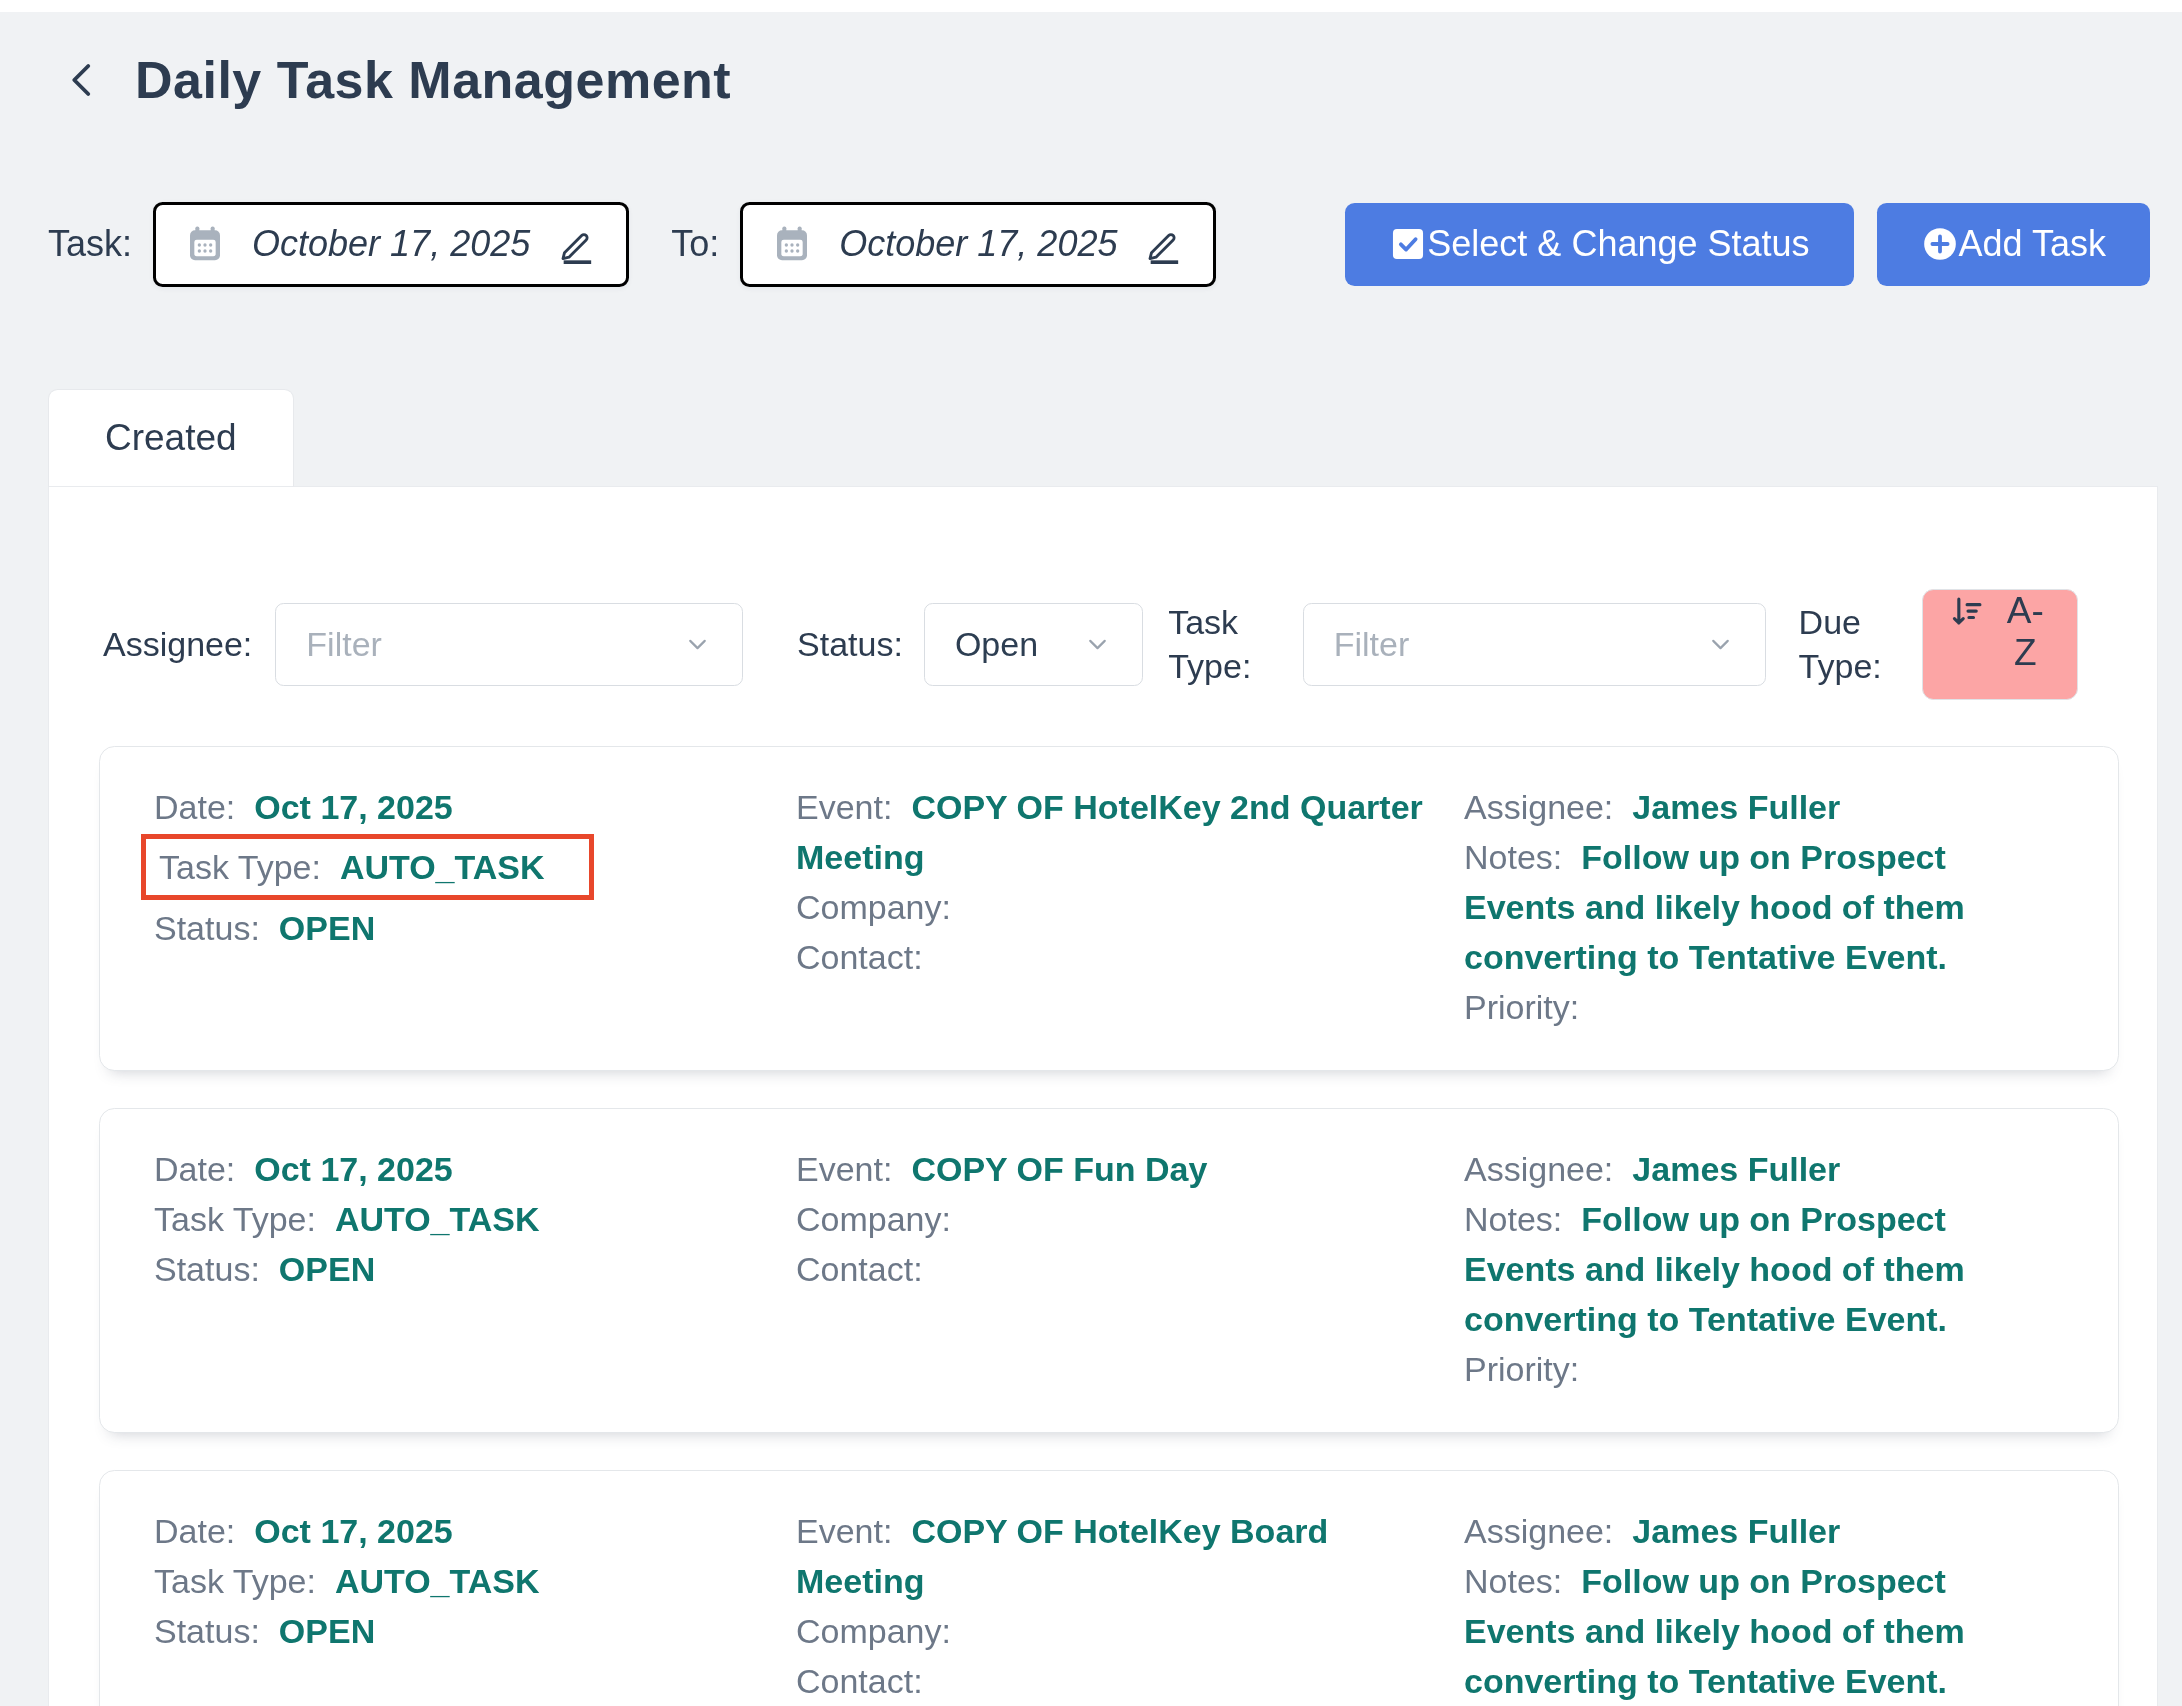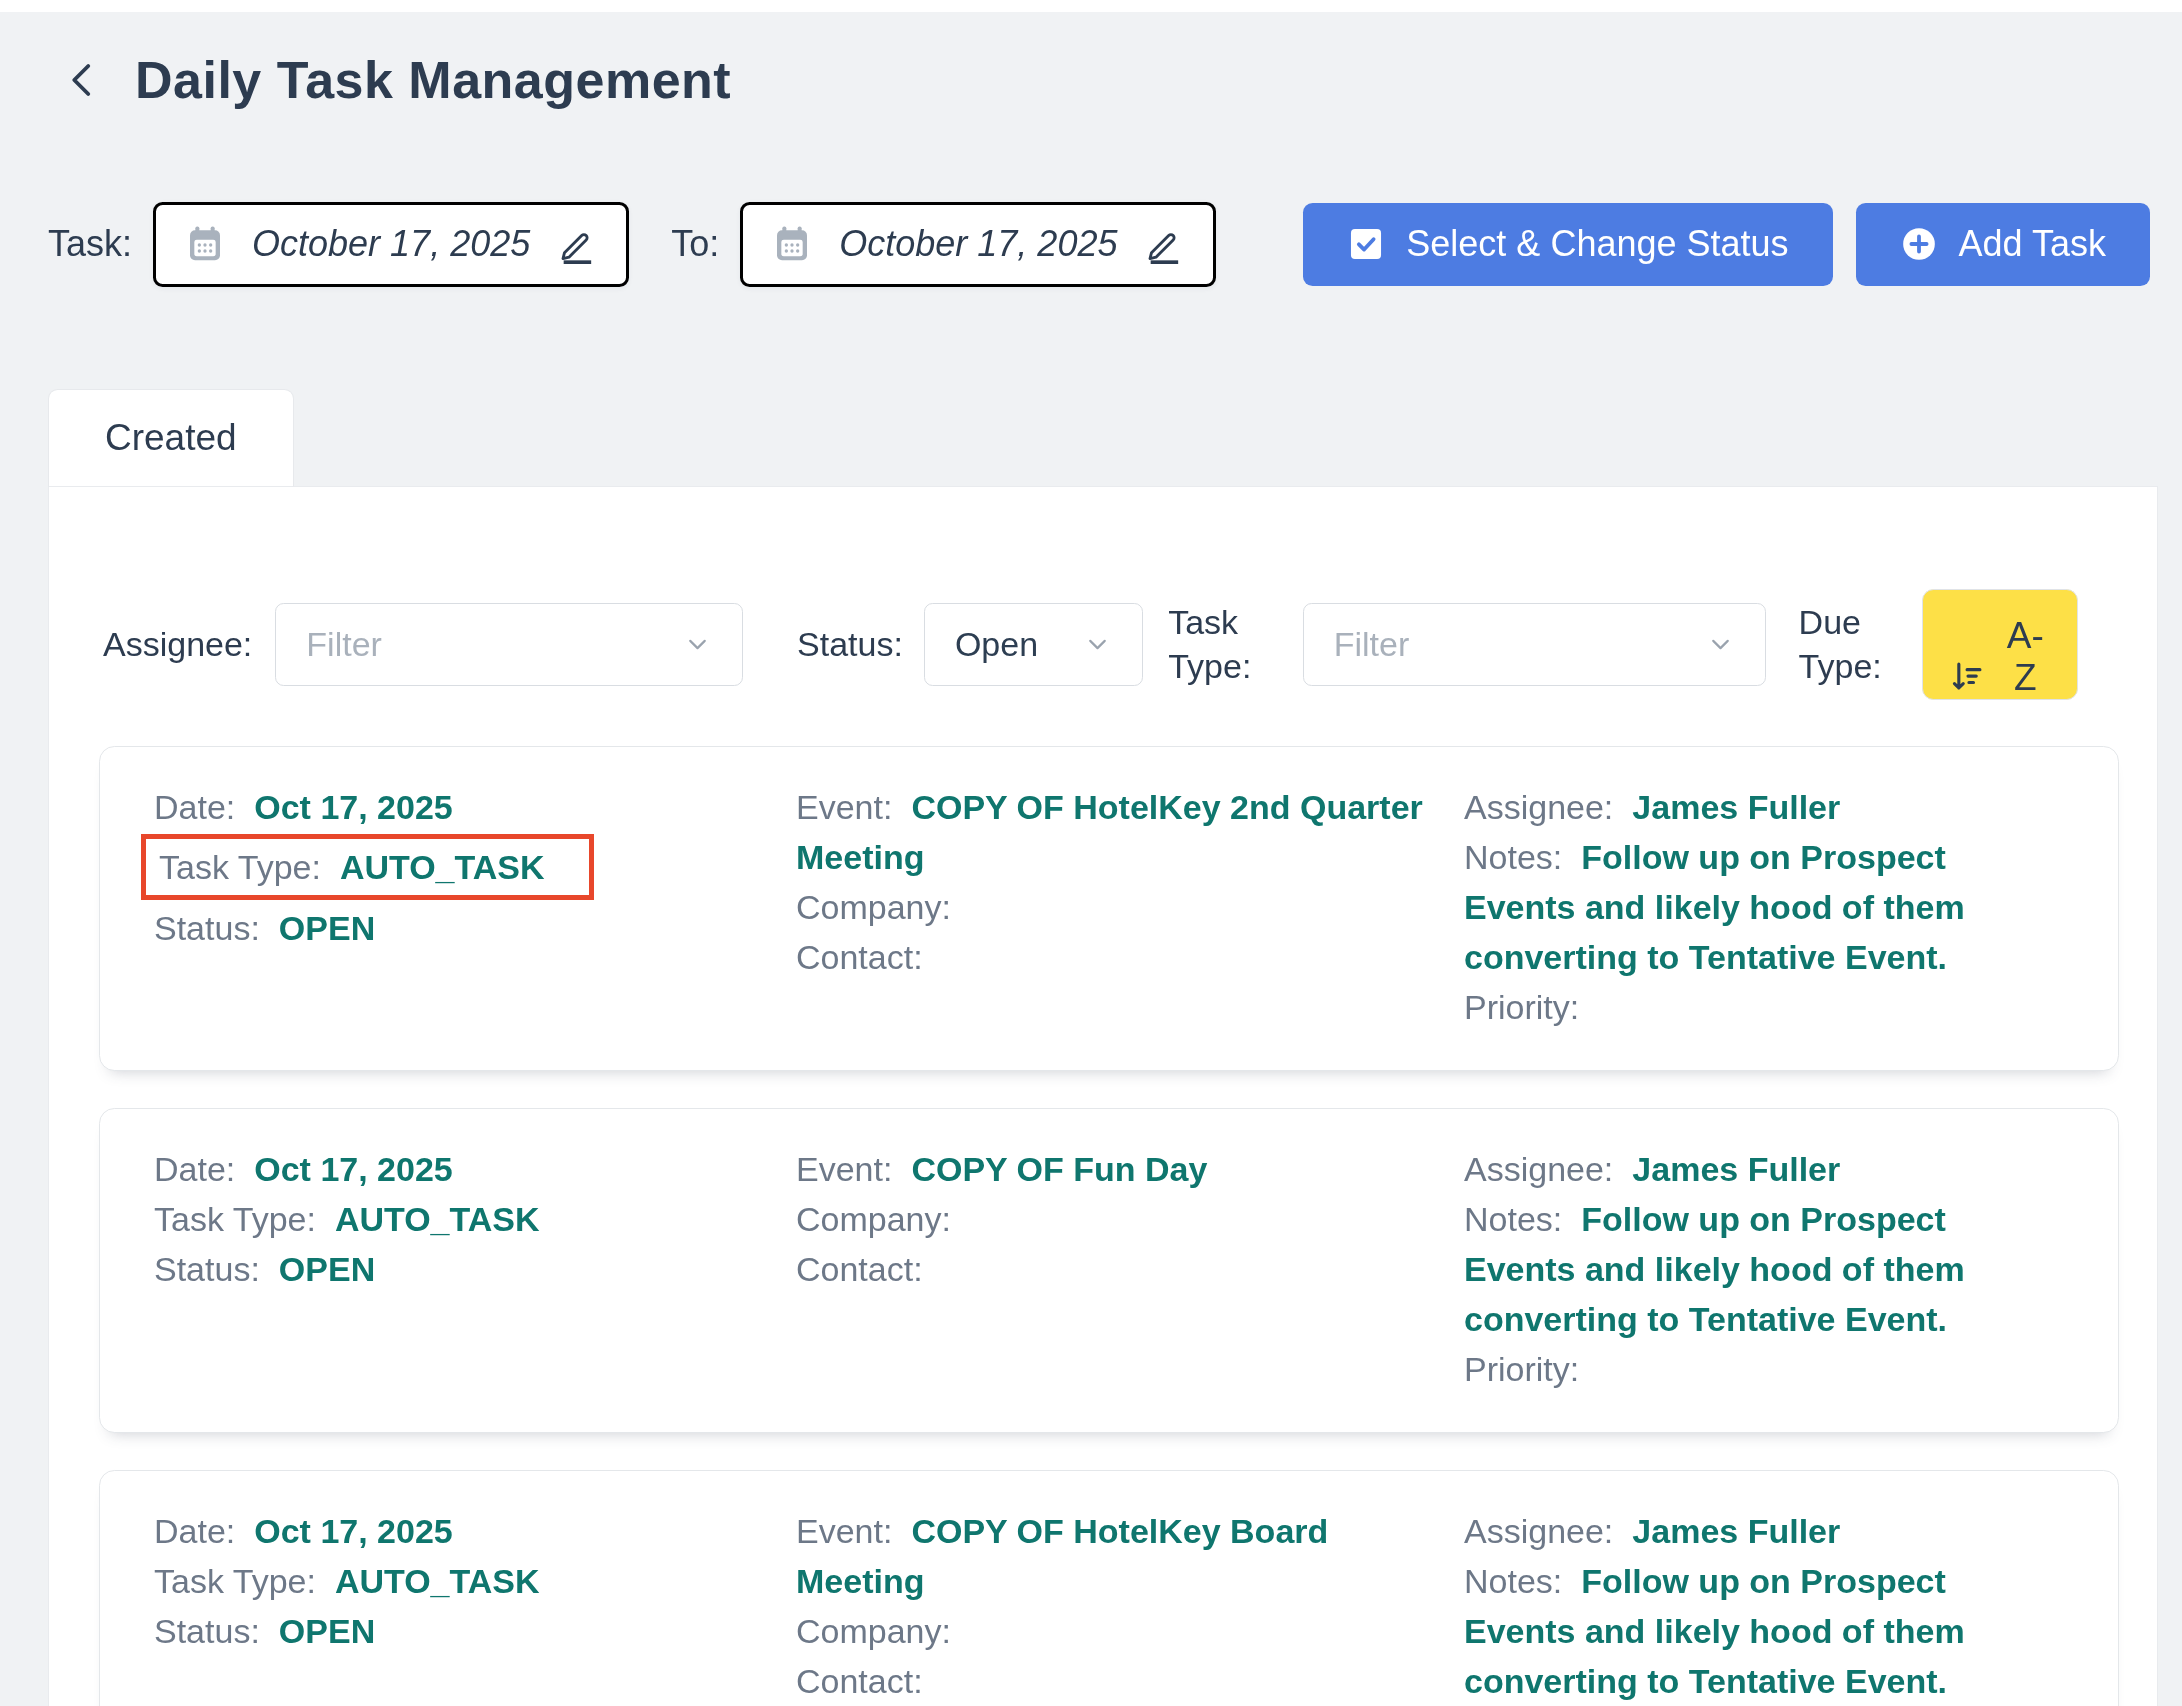--- a/index.html
+++ b/index.html
@@ -23,21 +23,21 @@
   .date-box {
     background:#fff; border:3px solid #000000; border-radius:9.6px;
     height:85px; display:flex; align-items:center; gap:27px; padding:0 29px;
     box-shadow:0 1.9px 4.8px rgba(40,50,70,0.05); cursor:pointer; margin-right:42px;font-style:italic;
   }
   .date-text { font-size:36px; color:#2d3c50; }
   .btn-group { margin-left:auto; display:flex; gap:23px; }
   .btn {
     background:#4d7ce2; border:none; color:#fff; font-family:inherit;
     font-size:36px; height:83px; border-radius:9.6px; display:flex; align-items:center;
-    gap:21px; padding:0 44px; cursor:pointer;
+    padding:0 44px; cursor:pointer;
   }
 
   
   .tabs { display:flex; gap:13.4px; margin:102px 0 0 48px; position:relative; z-index:2; }
   .tab {
     background:#fff; border:1px solid #e7e9ec; border-bottom:1px solid #e9ebee;
     border-radius:9.6px 9.6px 0 0; height:98px; padding:0 56px;
     display:flex; align-items:center; font-size:37px; color:#2d3c50; cursor:pointer;
     margin-bottom:-1px;
   }
@@ -58,22 +58,22 @@
     display:flex; align-items:center; padding:0 30px; cursor:pointer;
   }
   .dd .dd-text { font-size:34px; }
   .dd .placeholder { color:#a9b1bb; }
   .dd .chev { margin-left:auto; }
   .dd-assignee { width:485px; margin:0 54px 0 23px; }
   .dd-status   { width:226px; margin:0 25px 0 21px; }
   .dd-tasktype { width:480px; margin:0 33px 0 11.5px; }
   .sort-btn {
     margin-left:auto; margin-right:44px; width:163px; height:111px;
-    background:#fde047; border:1px solid #e0e3e7; border-radius:11.5px;
-    display:flex; align-items:flex-end; justify-content:center; gap:7px; cursor:pointer;
+    background:#fca5a5; border:1px solid #e0e3e7; border-radius:11.5px;
+    display:flex; align-items:flex-start; justify-content:center; gap:7px; cursor:pointer;
   }
   .sort-az { font-size:37px; color:#2d3c50; width:56px; line-height:42px; text-align:center; }
 
   
   .cards { display:flex; flex-direction:column; gap:37px; padding:46px 38px 0 50px; }
   .card {
     border:1px solid #e4e7ea; border-radius:15.4px; background:#fff;
     padding:35px 54px 38px 54px;
     display:grid; grid-template-columns:613px 639px 1fr; column-gap:29px;
     box-shadow:0 11.5px 15.4px -11.5px rgba(60,70,90,0.28);

